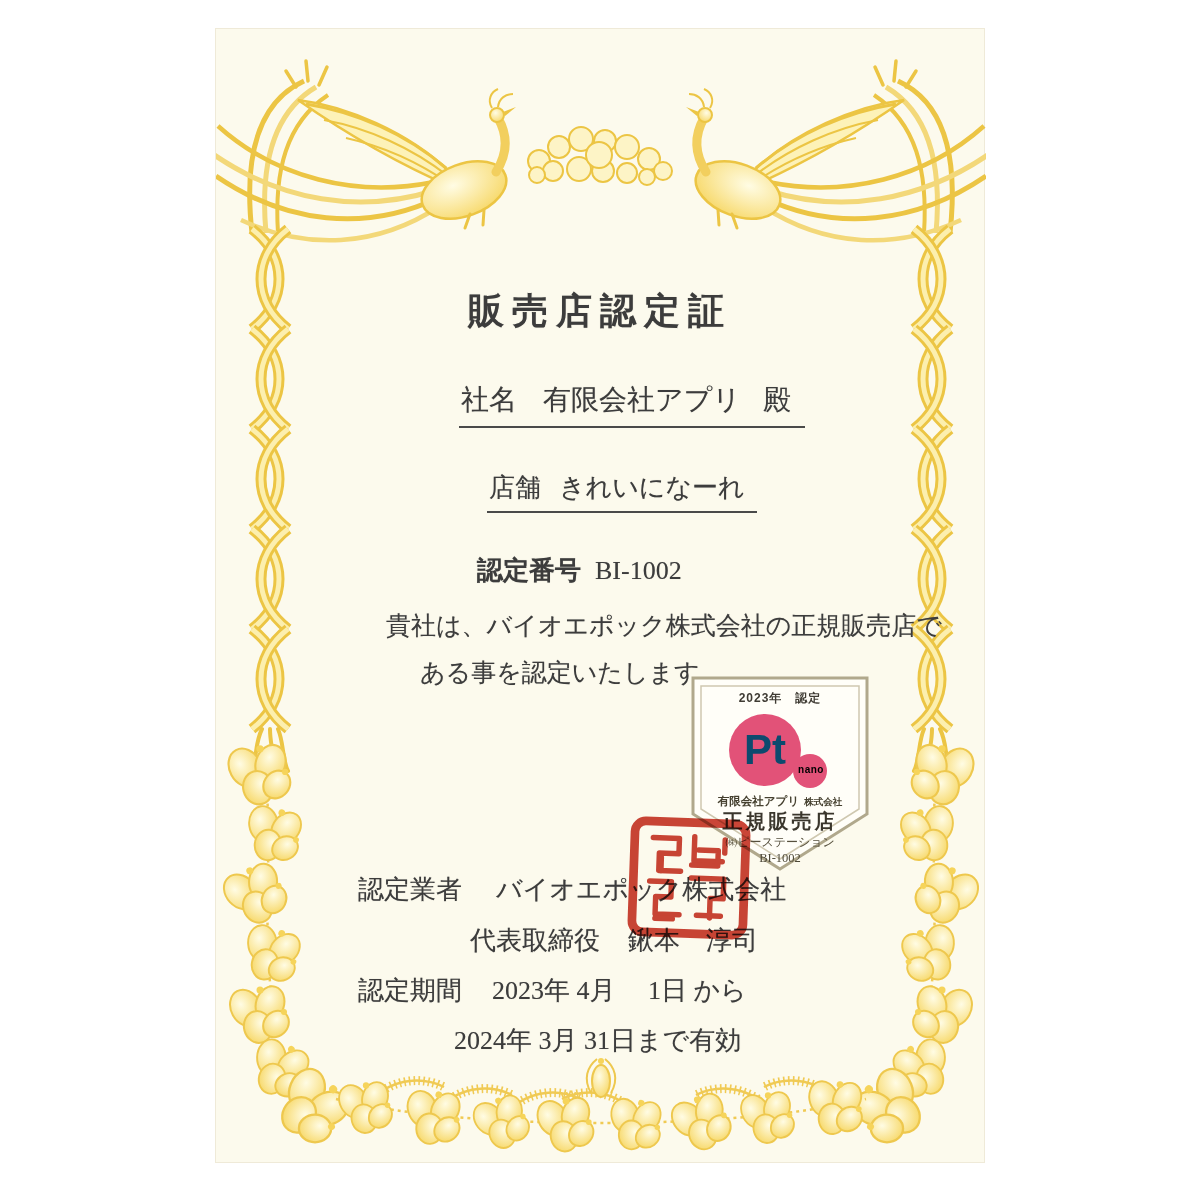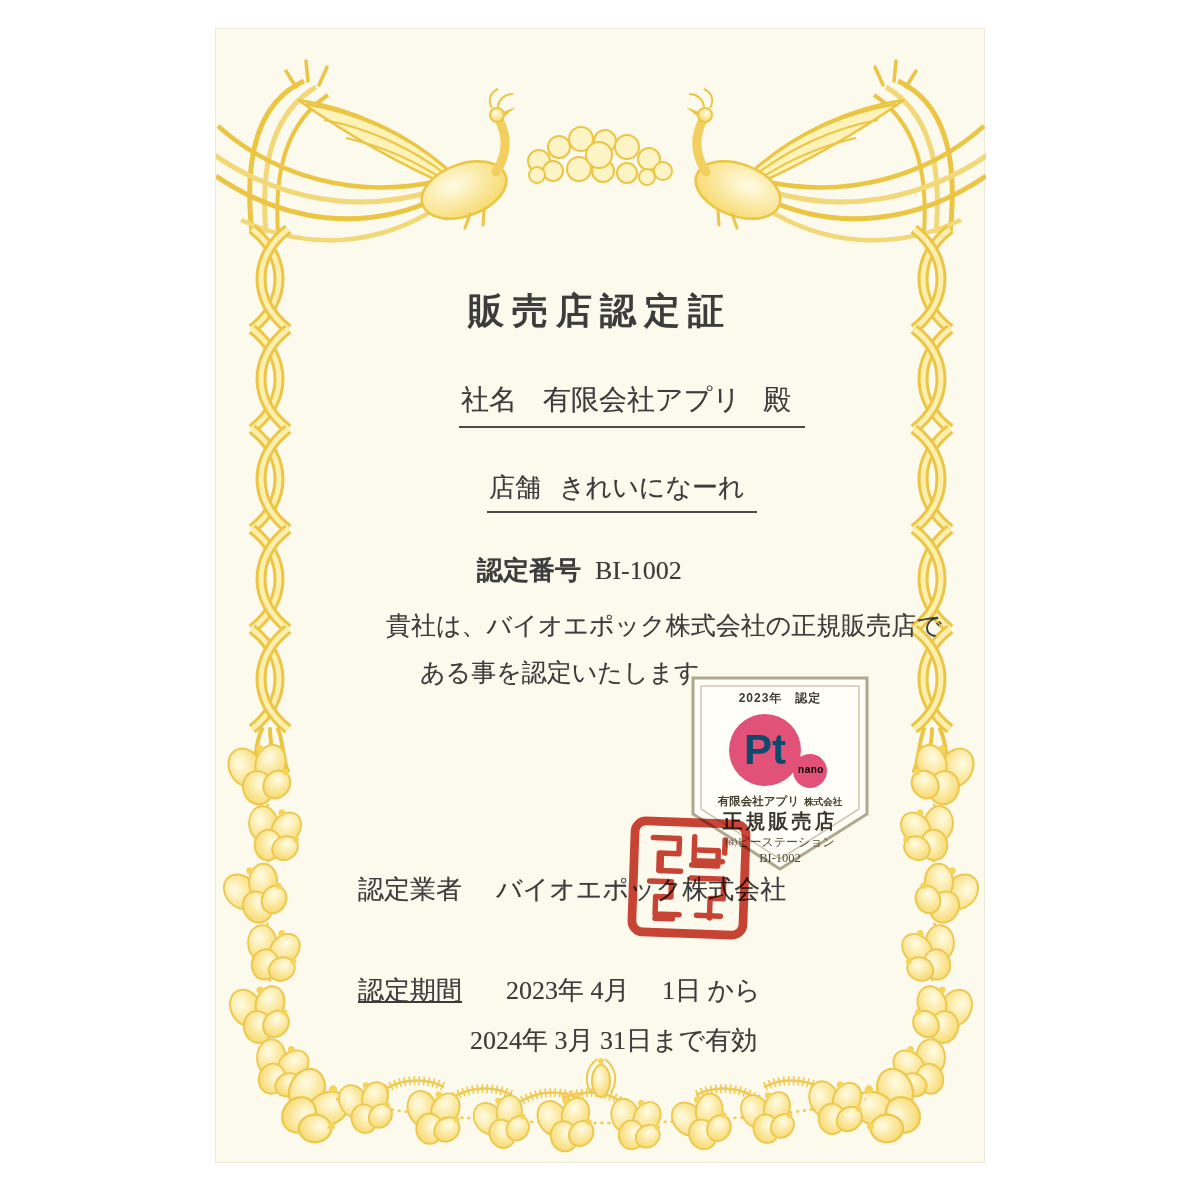--- a/index.html
+++ b/index.html
@@ -24,22 +24,22 @@
   .certno .lbl{font-weight:bold;margin-right:14px;margin-left:29px;}
   .serifnum{font-family:"Liberation Serif","DejaVu Serif",serif;}
   .body1{left:170px;top:580px;font-size:25px;}
   .body2{left:204px;top:627px;font-size:25px;}
   .date{left:240px;top:762px;font-size:26px;}
   .certifier{left:142px;top:843px;font-size:26px;}
   .certifier .lbl{margin-right:34px;font-family:Liberation Mono, monospace;}
   .rep{left:254px;top:894px;font-size:26px;}
   .rep .nm{margin-left:28px;}
   .period1{left:142px;top:944px;font-size:26px;}
-  .period1 .lbl{margin-right:44px;text-decoration:underline;}
-  .period2{left:254px;top:994px;font-size:26px;}
+  .period1 .lbl{margin-right:30px;}
+  .period2{left:238px;top:994px;font-size:26px;}
 
   
   .badge{position:absolute;left:473px;top:645px;width:182px;height:200px;}
   .badge svg{position:absolute;inset:0;}
   .badge .row{position:absolute;left:0;width:182px;text-align:center;white-space:nowrap;}
   .badge .year{top:16px;font-size:12px;font-weight:bold;color:#3f3b33;letter-spacing:1px;}
   .logoArea{position:absolute;left:0;top:38px;width:182px;height:80px;}
   .circ{position:absolute;border-radius:50%;background:#e25278;}
   .circ.big{left:40px;top:2px;width:72px;height:72px;}
   .circ.small{left:104px;top:42px;width:34px;height:34px;}
@@ -219,20 +219,23 @@
   </div>
 
   <div class="txt body1">貴社は、バイオエポック株式会社の正規販売店で</div>
   <div class="txt body2">ある事を認定いたします。</div>
 
 
   <div class="txt certifier">
     <span class="lbl">認定業者</span><span>バイオエポック株式会社</span>
   </div>
 
+  <div class="txt rep">
+    <span>代表取締役</span><span class="nm">鍬本　淳司</span>
+  </div>
 
   <div class="txt period1">
     <span class="lbl">認定期間</span><span class="serifnum">2023年 4月　 1日 から</span>
   </div>
   <div class="txt period2 serifnum">2024年 3月 31日まで有効</div>
 
   <div class="badge">
     <svg viewBox="0 0 182 200" aria-hidden="true">
       <path d="M4,4 H178 V140 L91,195 L4,140 Z" fill="#fffef8" stroke="#b0a88c" stroke-width="3"></path>
       <path d="M12,12 H170 V135 L91,185 L12,135 Z" fill="none" stroke="#cfc8b0" stroke-width="1.5"></path>

